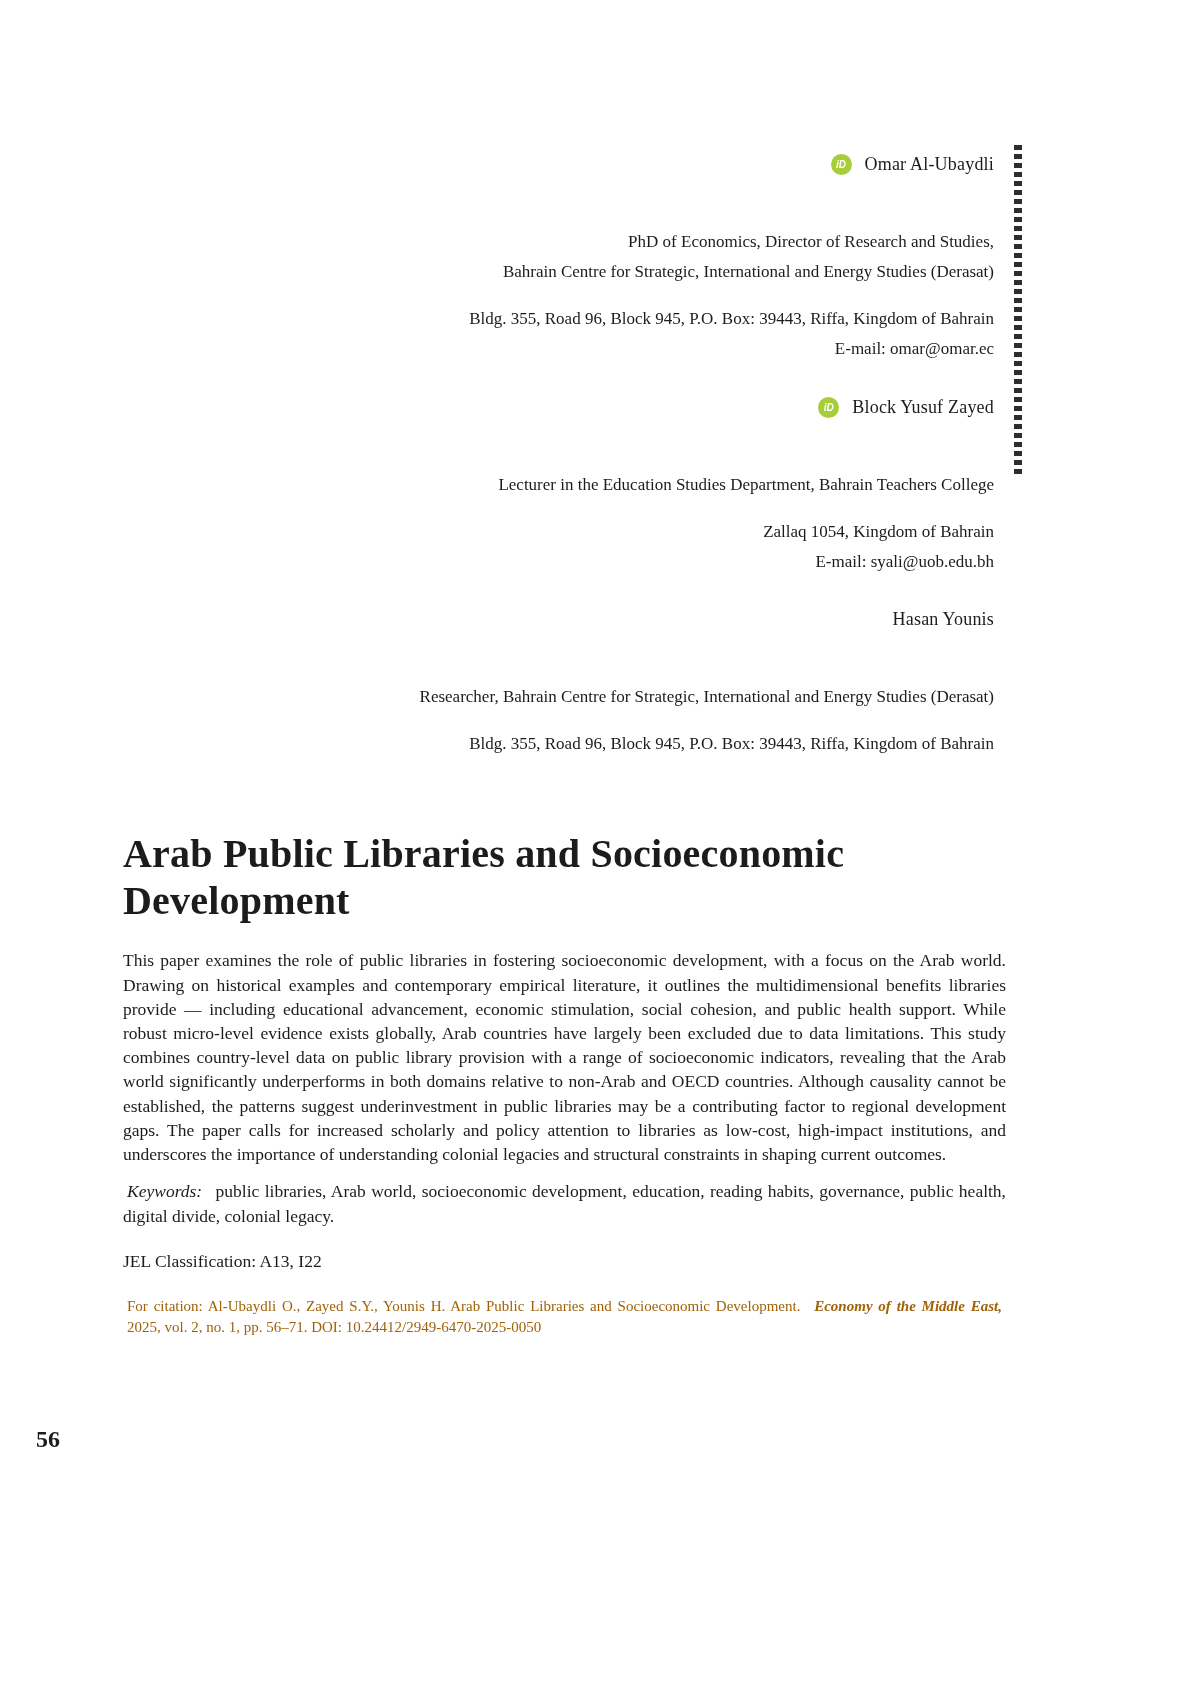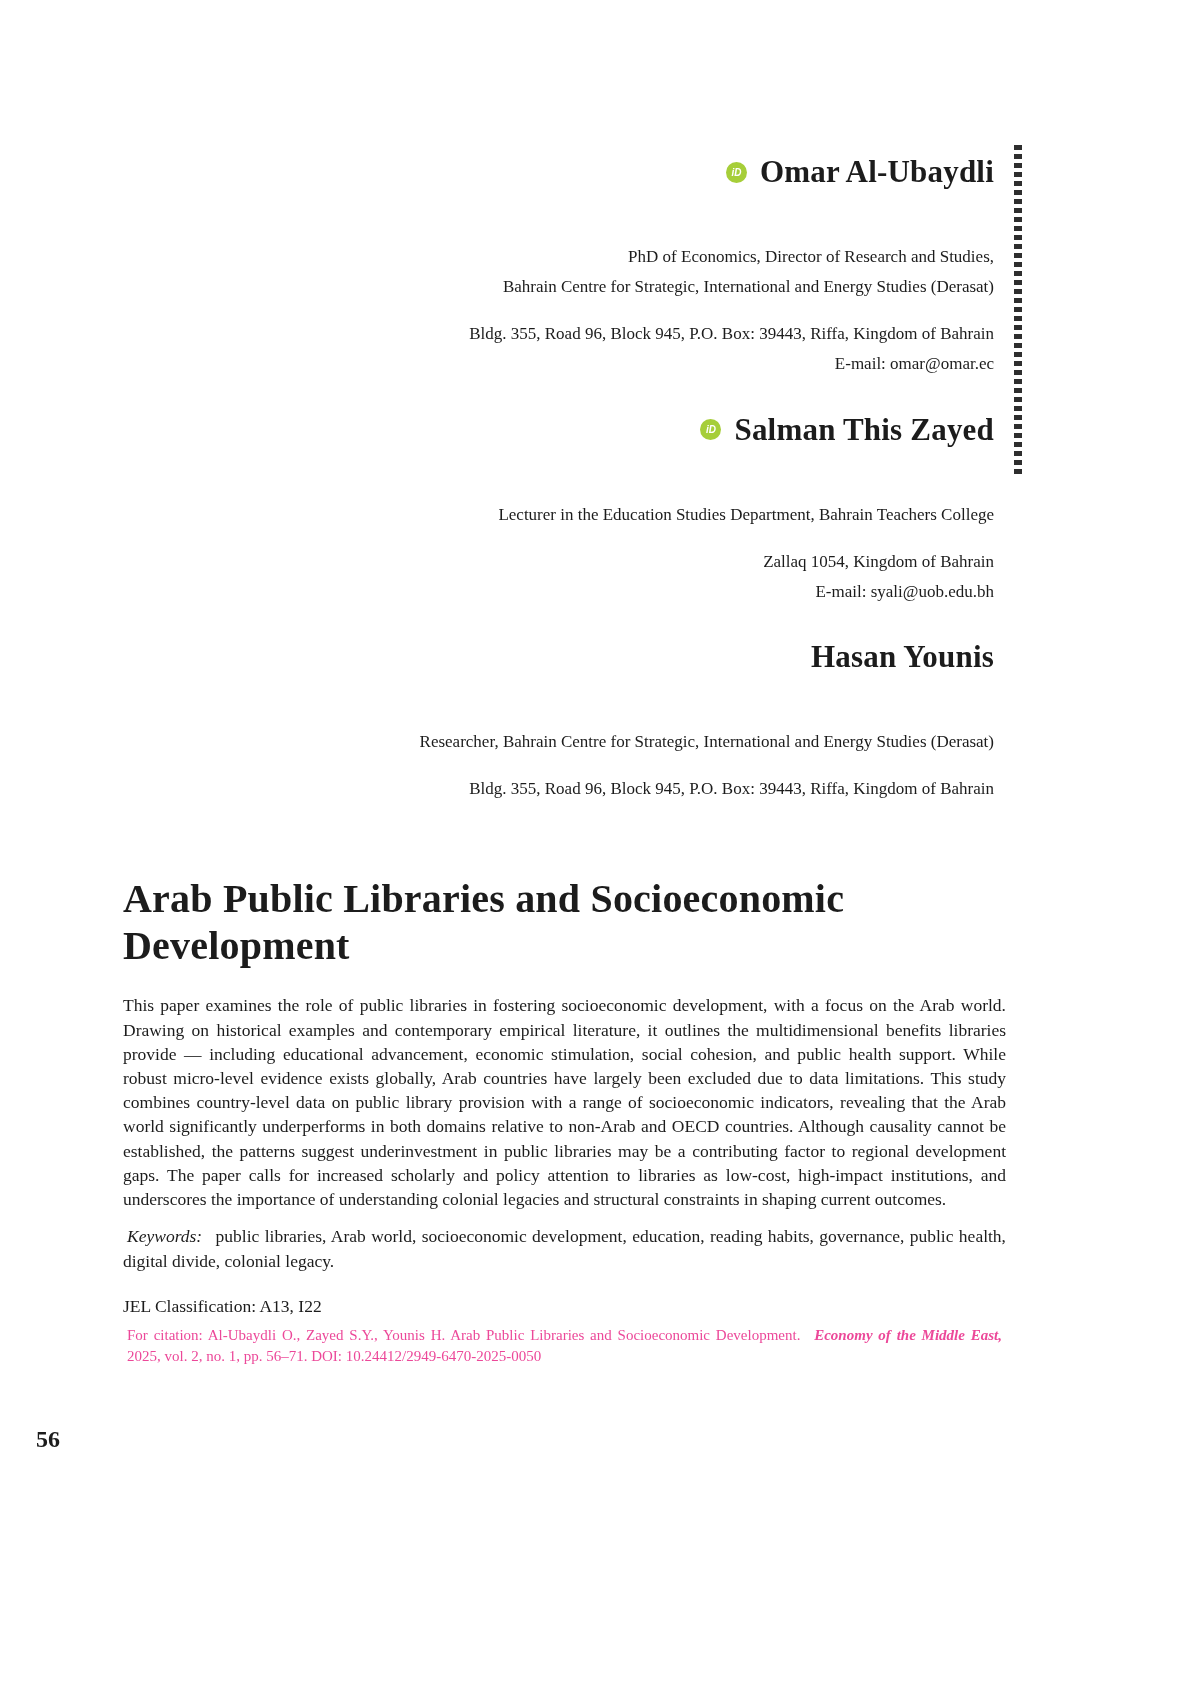--- a/index.html
+++ b/index.html
@@ -15,21 +15,21 @@
   }
   .content { padding:0 194px 0 107px; }
 
   
   .authors { padding-top:130px; text-align:right; }
   .author { margin-bottom:13px; }
   .author-name-row {
     display:flex; justify-content:flex-end; align-items:center;
     gap:9px; margin-bottom:6px;
   }
-  .author-name { font-size:31px; font-weight:bold; letter-spacing:0.2px; }
+  .author-name { font-size:18px; font-weight:normal; letter-spacing:0.2px; }
   .orcid {
     display:inline-flex; align-items:center; justify-content:center;
     width:21px; height:21px; border-radius:50%;
     background: var(--orcid-green, #A6CE39);
     color:#ffffff;
     font-family:"Liberation Sans","DejaVu Sans",sans-serif;
     font-size:10px; font-weight:bold; font-style:italic;
     flex:0 0 auto;
     cursor:pointer;
   }
@@ -47,21 +47,21 @@
 
   
   .title { margin-top:42px; font-size:40px; font-weight:bold; letter-spacing:0.2px; }
   .abstract {
     margin-top:16px; font-size:17.5px; line-height:1.385;
     text-align:justify;
   }
   .keywords { margin-top:5px; font-size:17.5px; line-height:1.385; text-align:justify; }
   .kw-label { font-style:italic; }
   .jel { margin-top:15px; font-size:17.5px; }
-  .citation { font-size:15px; line-height:1.42; text-align:justify; color:#ec4899; }
+  .citation { margin-top:16px; font-size:15px; line-height:1.42; text-align:justify; color:#a16207; }
   .cit-journal { font-weight:bold; font-style:italic; }
 
   .page-num { position:absolute; left:24px; top:1414px; font-size:24px; font-weight:bold; }
 </style>
 </head>
 <body>
 
 <div class="page">
 
   <div class="dash-line"></div>
@@ -81,21 +81,21 @@
         </div>
         <div class="author-lines author-address">
           <div>Bldg. 355, Road 96, Block 945, P.O. Box: 39443, Riffa, Kingdom of Bahrain</div>
           <div>E-mail: omar@omar.ec</div>
         </div>
       </div>
 
       <div class="author">
         <div class="author-name-row">
           <span class="orcid">iD</span>
-          <span class="author-name">Salman This Zayed</span>
+          <span class="author-name">Block Yusuf Zayed</span>
         </div>
         <div class="author-lines">
           <div>Lecturer in the Education Studies Department, Bahrain Teachers College</div>
         </div>
         <div class="author-lines author-address">
           <div>Zallaq 1054, Kingdom of Bahrain</div>
           <div>E-mail: syali@uob.edu.bh</div>
         </div>
       </div>
 

